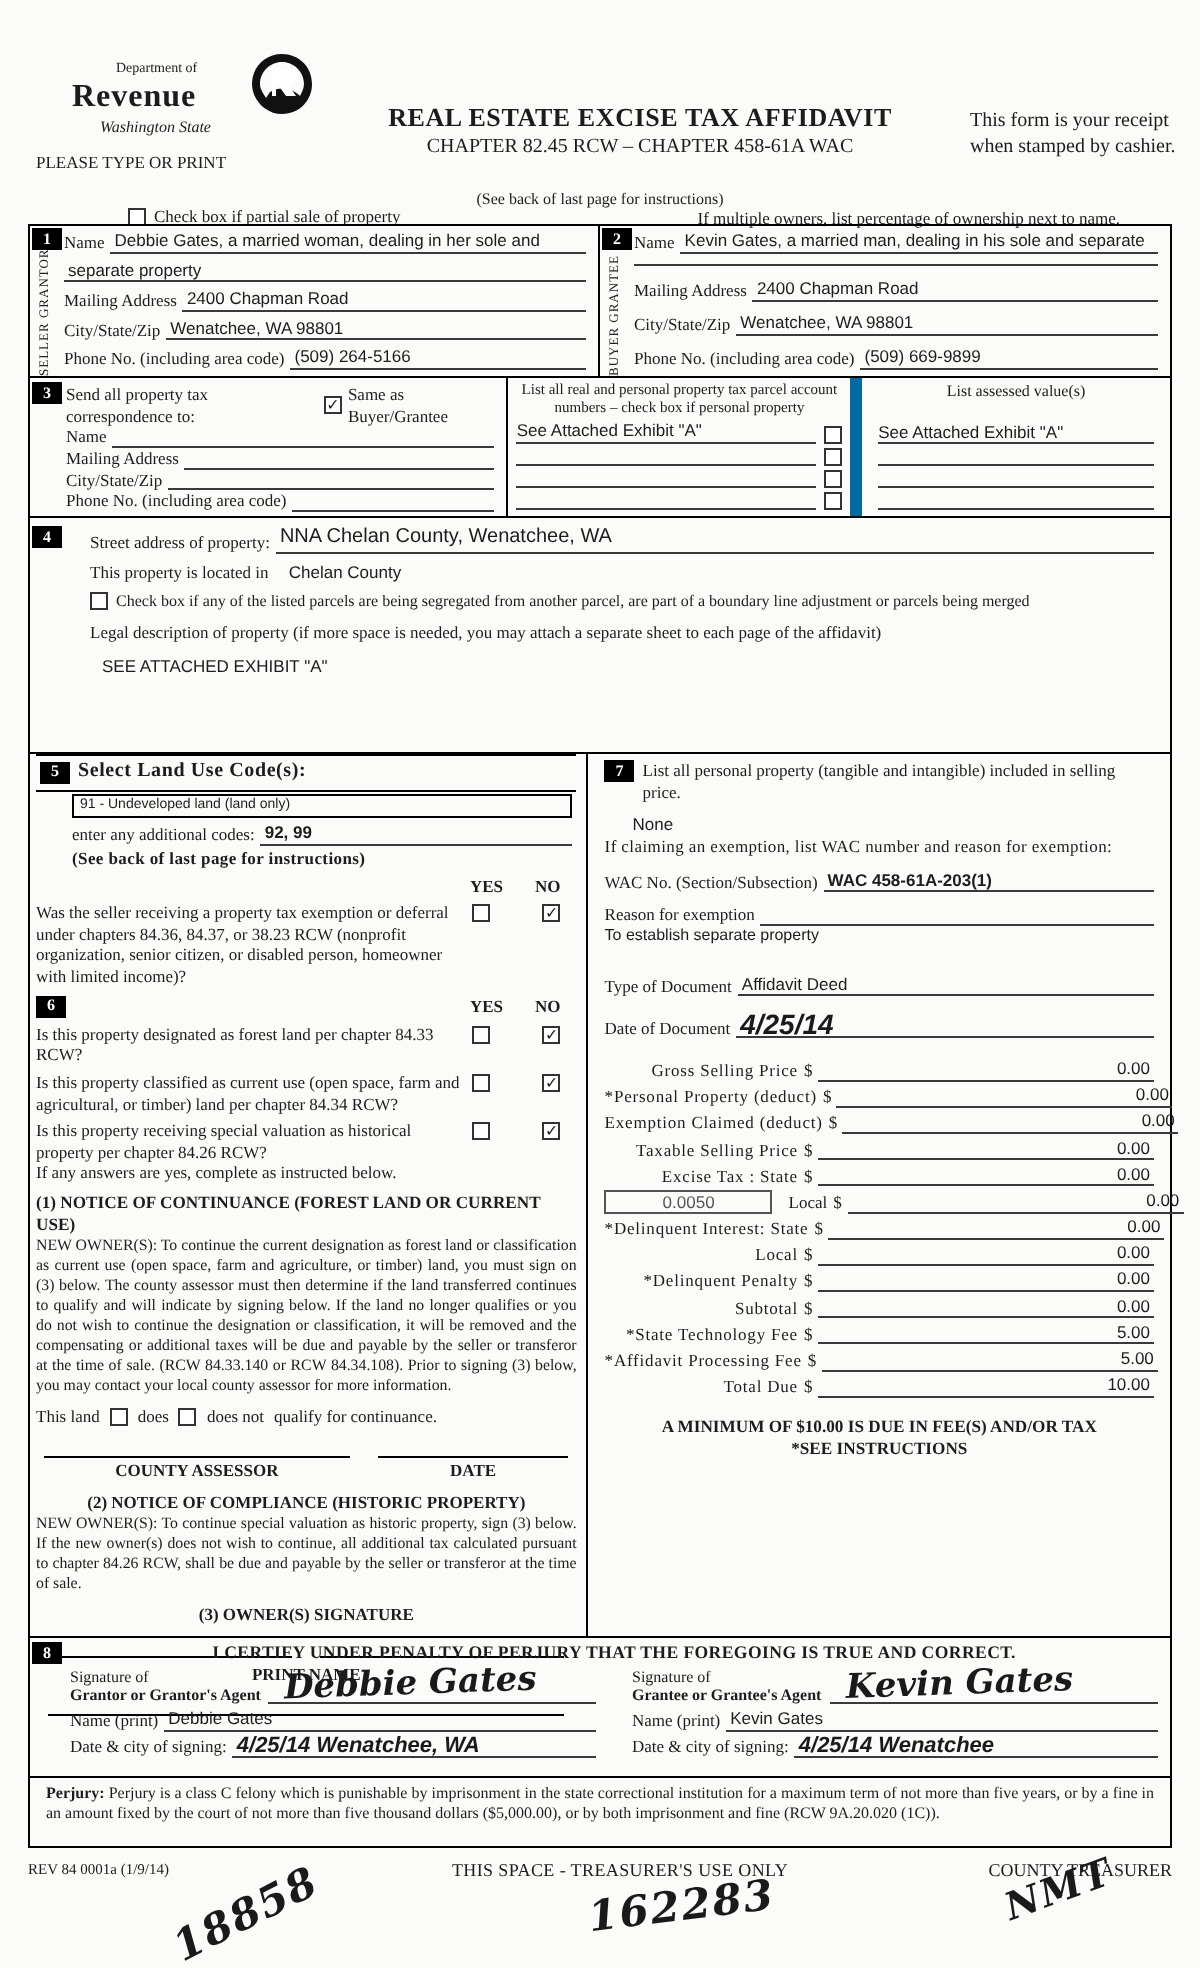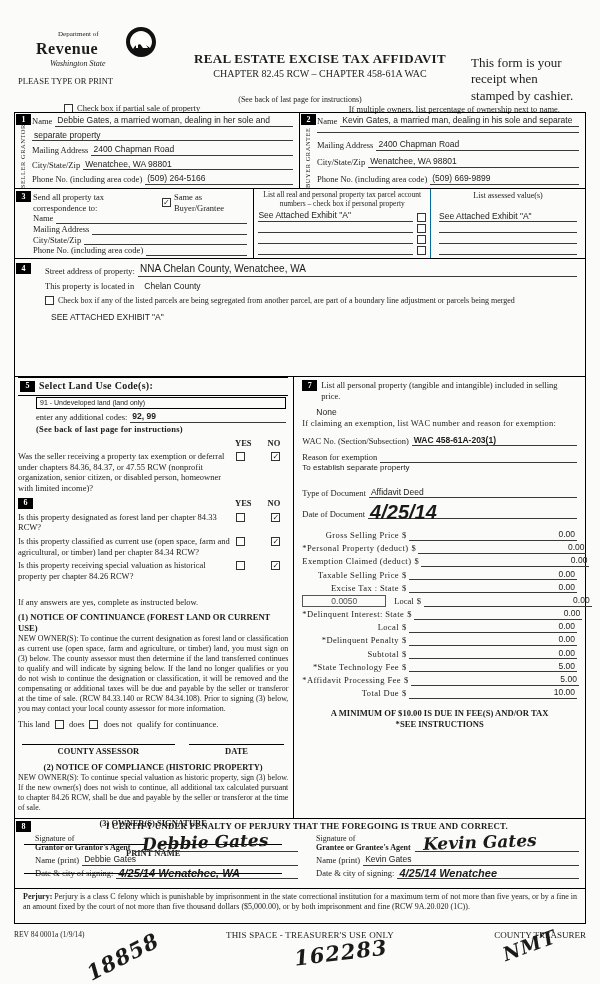--- a/index.html
+++ b/index.html
@@ -9,21 +9,21 @@
 
   
   .logo-block { position:absolute; left:36px; top:30px; width:130px; }
   .logo-dept { font-size:7px; margin-left:22px; }
   .logo-rev  { font-size:16px; font-weight:bold; letter-spacing:0.5px; }
   .logo-wa   { font-size:8px; font-style:italic; margin-left:14px; }
   .logo-icon { position:absolute; left:88px; top:-4px; }
   .title-block { position:absolute; left:165px; top:51px; width:310px; text-align:center; }
   .main-title { font-size:13px; font-weight:bold; letter-spacing:0.3px; }
   .sub-title  { font-size:10px; margin-top:1px; }
-  .receipt-note { position:absolute; right:24px; top:55px; width:105px; font-size:13px; }
+  .receipt-note { position:absolute; right:10px; top:55px; width:105px; font-size:10px; }
   .type-print { position:absolute; left:18px; top:76px; font-size:8.5px; }
   .warning   { position:absolute; left:0; top:86px; width:100%; text-align:center; font-weight:bold; font-size:8.5px; }
   .see-back  { position:absolute; left:0; top:95px; width:100%; text-align:center; font-size:8px; }
   .partial-row { position:absolute; left:64px; top:103px; display:flex; align-items:center; gap:4px; font-size:8.5px; }
   .multi-note  { position:absolute; right:40px; top:104px; font-size:8.5px; }
 
   
   .cb { display:inline-block; width:9px; height:9px; border:1px solid #333; background:#fff;
         font-size:8px; line-height:8px; text-align:center; vertical-align:middle; flex:none; }
   .num { display:inline-flex; width:15px; height:11px; background:#000; color:#fff;
@@ -46,21 +46,21 @@
   .side-strip { width:15px; padding-top:16px; display:flex; justify-content:center; }
   .vlabels { writing-mode:vertical-rl; transform:rotate(180deg); font-size:6.5px; letter-spacing:0.5px; color:#222; line-height:1.4; }
   .party-fields { flex:1; padding:2px 6px 3px 2px; display:flex; flex-direction:column; justify-content:space-between; }
 
   
   .row-corr { display:flex; height:70px; border-bottom:1px solid #000; }
   .corr-left { width:42%; border-right:1px solid #000; position:relative; padding:3px 6px 3px 18px;
                display:flex; flex-direction:column; justify-content:space-between; }
   .corr-left .num { position:absolute; left:1px; top:2px; }
   .corr-send { display:flex; align-items:center; gap:3px; flex-wrap:nowrap; }
-  .corr-mid { width:31%; border-right:1px solid #0369a1; padding:1px 4px 3px;
+  .corr-mid { width:31%; border-right:6px solid #0369a1; padding:1px 4px 3px;
               display:flex; flex-direction:column; justify-content:space-between; }
   .corr-mid-header { text-align:center; font-size:7.5px; line-height:1.2; }
   .parcel-row { display:flex; align-items:flex-end; gap:4px; }
   .parcel-line { flex:1; border-bottom:1px solid #3a3a3a; font-family:"Liberation Sans", sans-serif; }
   .corr-right { width:27%; padding:2px 8px 3px; display:flex; flex-direction:column; justify-content:space-between; }
   .corr-right-header { text-align:center; font-size:8px; }
 
   
   .row-prop { height:118px; border-bottom:1px solid #000; position:relative; padding:4px 8px 0 30px; }
   .row-prop .num { position:absolute; left:1px; top:4px; }
@@ -77,41 +77,41 @@
   .sec5-title-text { font-size:10px; font-weight:bold; letter-spacing:0.3px; }
   .code-box { border:1px solid #000; margin:1px 2px 2px 18px; padding:1px 3px; font-size:7px; font-family:"Liberation Sans", sans-serif; }
   .addl-line { display:flex; align-items:flex-end; margin:1px 2px 1px 18px; }
   .addl-line .fvalue { font-weight:bold; }
   .seeback5 { margin-left:18px; font-weight:bold; font-size:8.5px; letter-spacing:0.2px; }
   .yn-header { display:flex; justify-content:flex-end; gap:16px; padding-right:8px; font-weight:bold; margin-top:3px; }
   .q-row { display:flex; align-items:flex-start; margin-top:3px; }
   .q-text { flex:1; padding-right:6px; }
   .q-boxes { width:52px; display:flex; justify-content:space-between; padding-right:8px; flex:none; padding-top:1px; }
   .sec6-head { display:flex; align-items:center; margin-top:4px; }
-  .ifyes { margin-top:16px;font-family:Liberation Serif, serif; }
+  .ifyes { margin-top:0;font-family:Liberation Serif, serif; }
   .notice-title { font-weight:bold; margin-top:4px; font-size:8.6px; }
   .notice-body { font-size:7.9px; text-align:justify; margin-top:1px; }
   .thisland-row { display:flex; align-items:center; gap:5px; margin-top:6px; }
   .assessor-lines { display:flex; gap:14px; margin-top:14px; padding:0 4px; }
   .assessor-left { flex:1.6; border-top:1px solid #000; text-align:center; font-weight:bold; font-size:8.5px; padding-top:1px; }
   .assessor-right { flex:1; border-top:1px solid #000; text-align:center; font-weight:bold; font-size:8.5px; padding-top:1px; }
   .center-bold { text-align:center; font-weight:bold; margin-top:5px; }
   .two-lines { display:flex; gap:14px; margin-top:16px; padding:0 6px; }
   .two-lines div { flex:1; border-top:1px solid #000; }
   .one-line { margin:14px 6px 0; border-top:1px solid #000; }
 
   .sec7-head { display:flex; gap:4px; align-items:flex-start; }
   .none-val { margin:6px 0 0 14px; }
   .exempt-intro { letter-spacing:0.2px; }
   .wac-row { display:flex; align-items:flex-end; margin-top:6px; }
   .reason-row { display:flex; align-items:flex-end; margin-top:6px; }
   .reason-sub { font-size:8px; }
   .doc-row { display:flex; align-items:flex-end; margin-top:6px; }
   .date-row { display:flex; align-items:flex-end; margin-top:8px; }
-  .date-val { font-size:20px; line-height:12px; }
+  .date-val { font-size:14px; line-height:12px; }
 
   .fees { margin-top:8px; }
   .fee-row { display:flex; align-items:flex-end; height:13.2px; }
   .fee-label { flex:1; text-align:right; padding-right:3px; letter-spacing:0.4px; white-space:nowrap; }
   .fee-dollar { width:7px; flex:none; }
   .fee-line { width:168px; flex:none; border-bottom:1px solid #3a3a3a; text-align:right; font-family:"Liberation Sans", sans-serif; padding-right:2px; }
   .rate-box { border:1px solid #555; width:84px; height:12px; text-align:center; font-family:"Liberation Sans", sans-serif; color:#555; margin-right:8px; flex:none; }
   .min-note { text-align:center; font-weight:bold; margin-top:9px; font-size:8.6px; }
 
   
@@ -298,20 +298,21 @@
         <span class="fvalue mono" style="font-size:10px;">NNA Chelan County, Wenatchee, WA</span>
       </div>
       <div class="prop-located">
         <span>This property is located in</span>
         <span class="sans" style="margin-left:8px;">Chelan County</span>
       </div>
       <div class="prop-cb-line">
         <span class="cb"></span>
         <span>Check box if any of the listed parcels are being segregated from another parcel, are part of a boundary line adjustment or parcels being merged</span>
       </div>
+      <div>Legal description of property (if more space is needed, you may attach a separate sheet to each page of the affidavit)</div>
       <div class="sans" style="margin:6px 0 0 6px;">SEE ATTACHED EXHIBIT "A"</div>
     </div>
 
     <div class="row-main">
       <div class="col-left">
 
         <div class="sec5-title">
           <span class="num">5</span>
           <span class="sec5-title-text">Select Land Use Code(s):</span>
         </div>
@@ -319,21 +320,21 @@
         <div class="addl-line">
           <span class="flabel">enter any additional codes:</span>
           <span class="fvalue">92, 99</span>
         </div>
         <div class="seeback5">(See back of last page for instructions)</div>
         <div class="yn-header">
           <span>YES</span>
           <span>NO</span>
         </div>
         <div class="q-row">
-          <span class="q-text">Was the seller receiving a property tax exemption or deferral under chapters 84.36, 84.37, or 47.55 RCW (nonprofit organization, senior citizen, or disabled person, homeowner with limited income)?</span>
+          <span class="q-text">Was the seller receiving a property tax exemption or deferral under chapters 84.36, 84.37, or 38.23 RCW (nonprofit organization, senior citizen, or disabled person, homeowner with limited income)?</span>
           <span class="q-boxes">
               <span class="cb"></span>
               <span class="cb checked">✓</span>
             </span>
         </div>
 
         <div class="sec6-head">
           <span class="num">6</span>
           <span style="flex:1"></span>
           <span class="yn-header" style="margin-top:0;">

